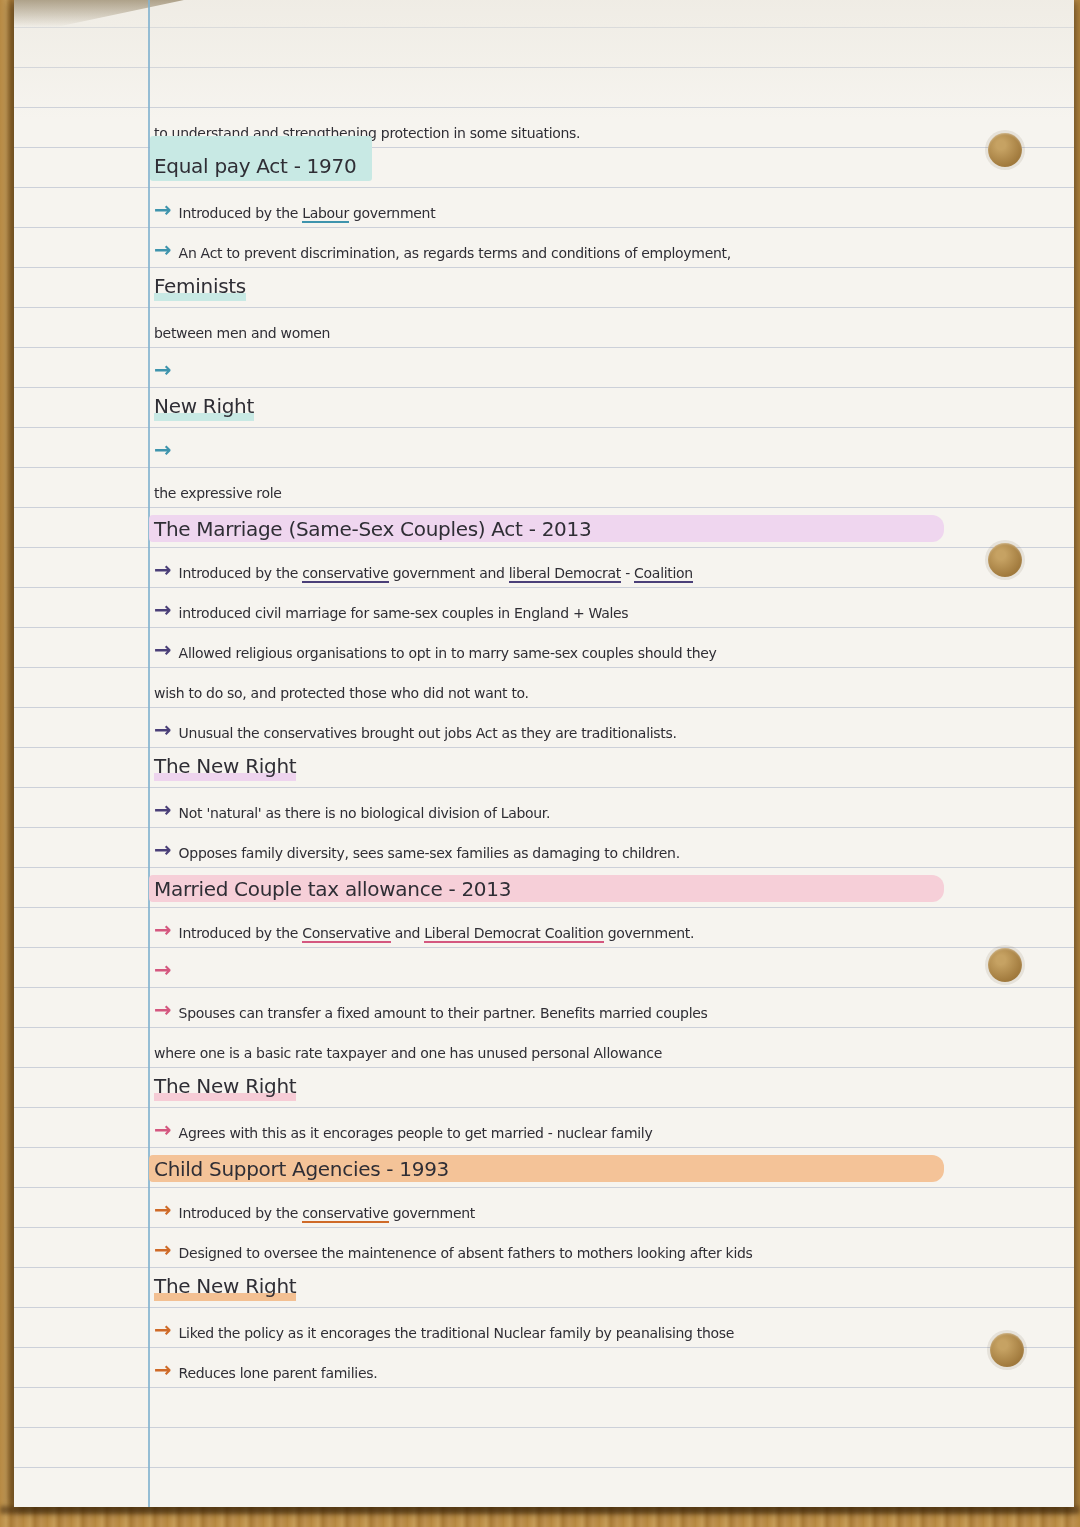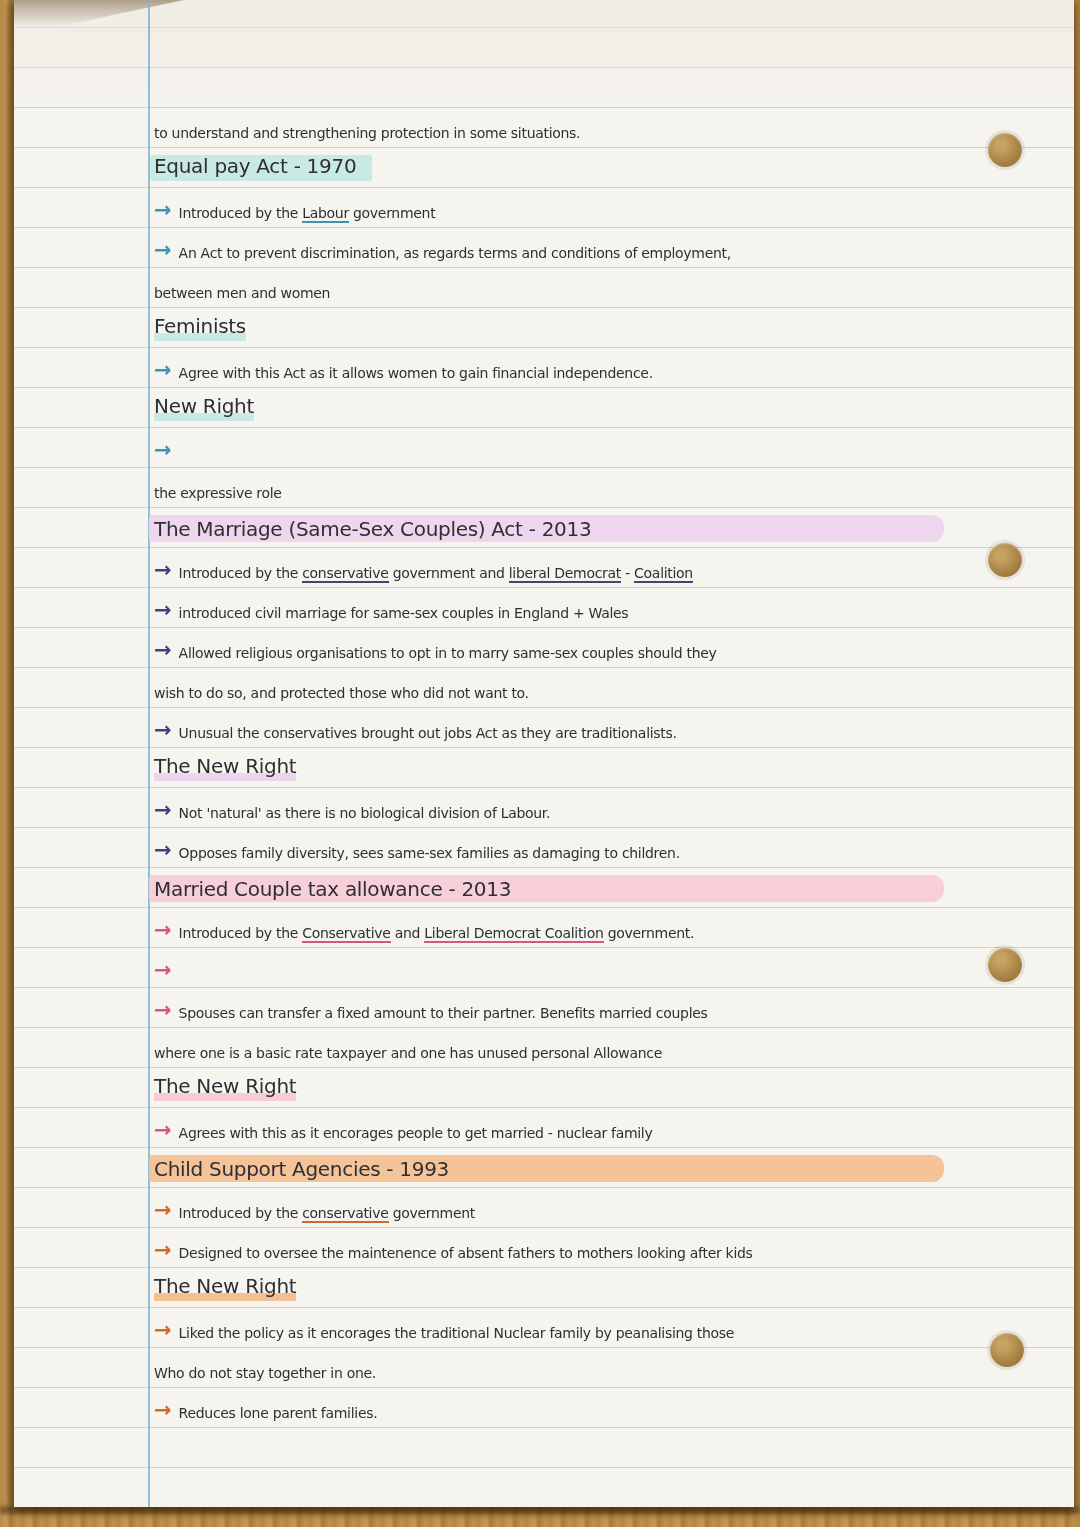--- a/index.html
+++ b/index.html
@@ -58,21 +58,21 @@
   .arrow {
     font-size:21px; line-height:1; font-weight:700;
     margin-right:7px; flex:0 0 auto;
   }
   .txt {
     position:relative; z-index:1;
     font-size:14px; line-height:1.15; letter-spacing:-0.3px;
     color:#2f2e35;
   }
   .heading .txt, .subheading .txt { font-size:20px; font-weight:500; }
-  .txt.pad { padding:0 16px 3px 4px; margin-left:-4px; border-radius:3px; }
+  .txt.pad { padding:19px 16px 3px 4px; margin-left:-4px; border-radius:3px; }
   .txt.uhl {
     background-repeat:no-repeat;
     background-size:103% 8px;
     background-position:-2px 100%;
     padding-bottom:3px;
   }
   .stripe {
     position:absolute; z-index:0; left:-5px; width:795px; height:27px;
     bottom:4px; border-radius:4px 12px 12px 4px; opacity:.95;
   }
@@ -101,29 +101,28 @@
         <span class="txt pad" style="background: rgb(200, 233, 228);"><span>Equal pay Act - 1970</span></span>
       </div>
       <div class="row bullet">
         <span class="arrow" style="color: rgb(62, 148, 173);">→</span>
         <span class="txt"><span>Introduced by the </span><span class="u-term" style="border-bottom-color: rgb(62, 148, 173);">Labour</span><span> government</span></span>
       </div>
       <div class="row bullet">
         <span class="arrow" style="color: rgb(62, 148, 173);">→</span>
         <span class="txt"><span>An Act to prevent discrimination, as regards terms and conditions of employment,</span></span>
       </div>
+      <div class="row subheading">
+        <span class="txt uhl" style="background-image: linear-gradient(rgb(200, 233, 228), rgb(200, 233, 228));"><span>Feminists</span></span>
+      </div>
       <div class="row body">
         <span class="txt"><span>between men and women</span></span>
       </div>
-      <div class="row subheading">
-        <span class="txt uhl" style="background-image: linear-gradient(rgb(200, 233, 228), rgb(200, 233, 228));"><span>Feminists</span></span>
-      </div>
-      <div class="row bullet">
-        <span class="arrow" style="color: rgb(62, 148, 173);">→</span>
-        <span class="txt"><span>Agree with this Act as it allows women to gain financial independence.</span></span>
+      <div class="row bullet">
+        <span class="arrow" style="color: rgb(62, 148, 173);">→</span>
       </div>
       <div class="row subheading">
         <span class="txt uhl" style="background-image: linear-gradient(rgb(200, 233, 228), rgb(200, 233, 228)); text-align: center;"><span>New Right</span></span>
       </div>
       <div class="row bullet">
         <span class="arrow" style="color: rgb(62, 148, 173);">→</span>
       </div>
       <div class="row body">
         <span class="txt"><span>the expressive role</span></span>
       </div>
@@ -198,21 +197,18 @@
         <span class="arrow" style="color: rgb(207, 106, 40);">→</span>
         <span class="txt"><span>Designed to oversee the maintenence of absent fathers to mothers looking after kids</span></span>
       </div>
       <div class="row subheading">
         <span class="txt uhl" style="background-image: linear-gradient(rgb(243, 192, 146), rgb(243, 192, 146));"><span>The New Right</span></span>
       </div>
       <div class="row bullet">
         <span class="arrow" style="color: rgb(207, 106, 40);">→</span>
         <span class="txt"><span>Liked the policy as it encorages the traditional Nuclear family by peanalising those</span></span>
       </div>
-      <div class="row body">
-        <span class="txt"><span>Who do not stay together in one.</span></span>
-      </div>
       <div class="row bullet">
         <span class="arrow" style="color: rgb(207, 106, 40);">→</span>
         <span class="txt"><span>Reduces lone parent families.</span></span>
       </div>
     </div>
 </div>
 
 </body></html>

